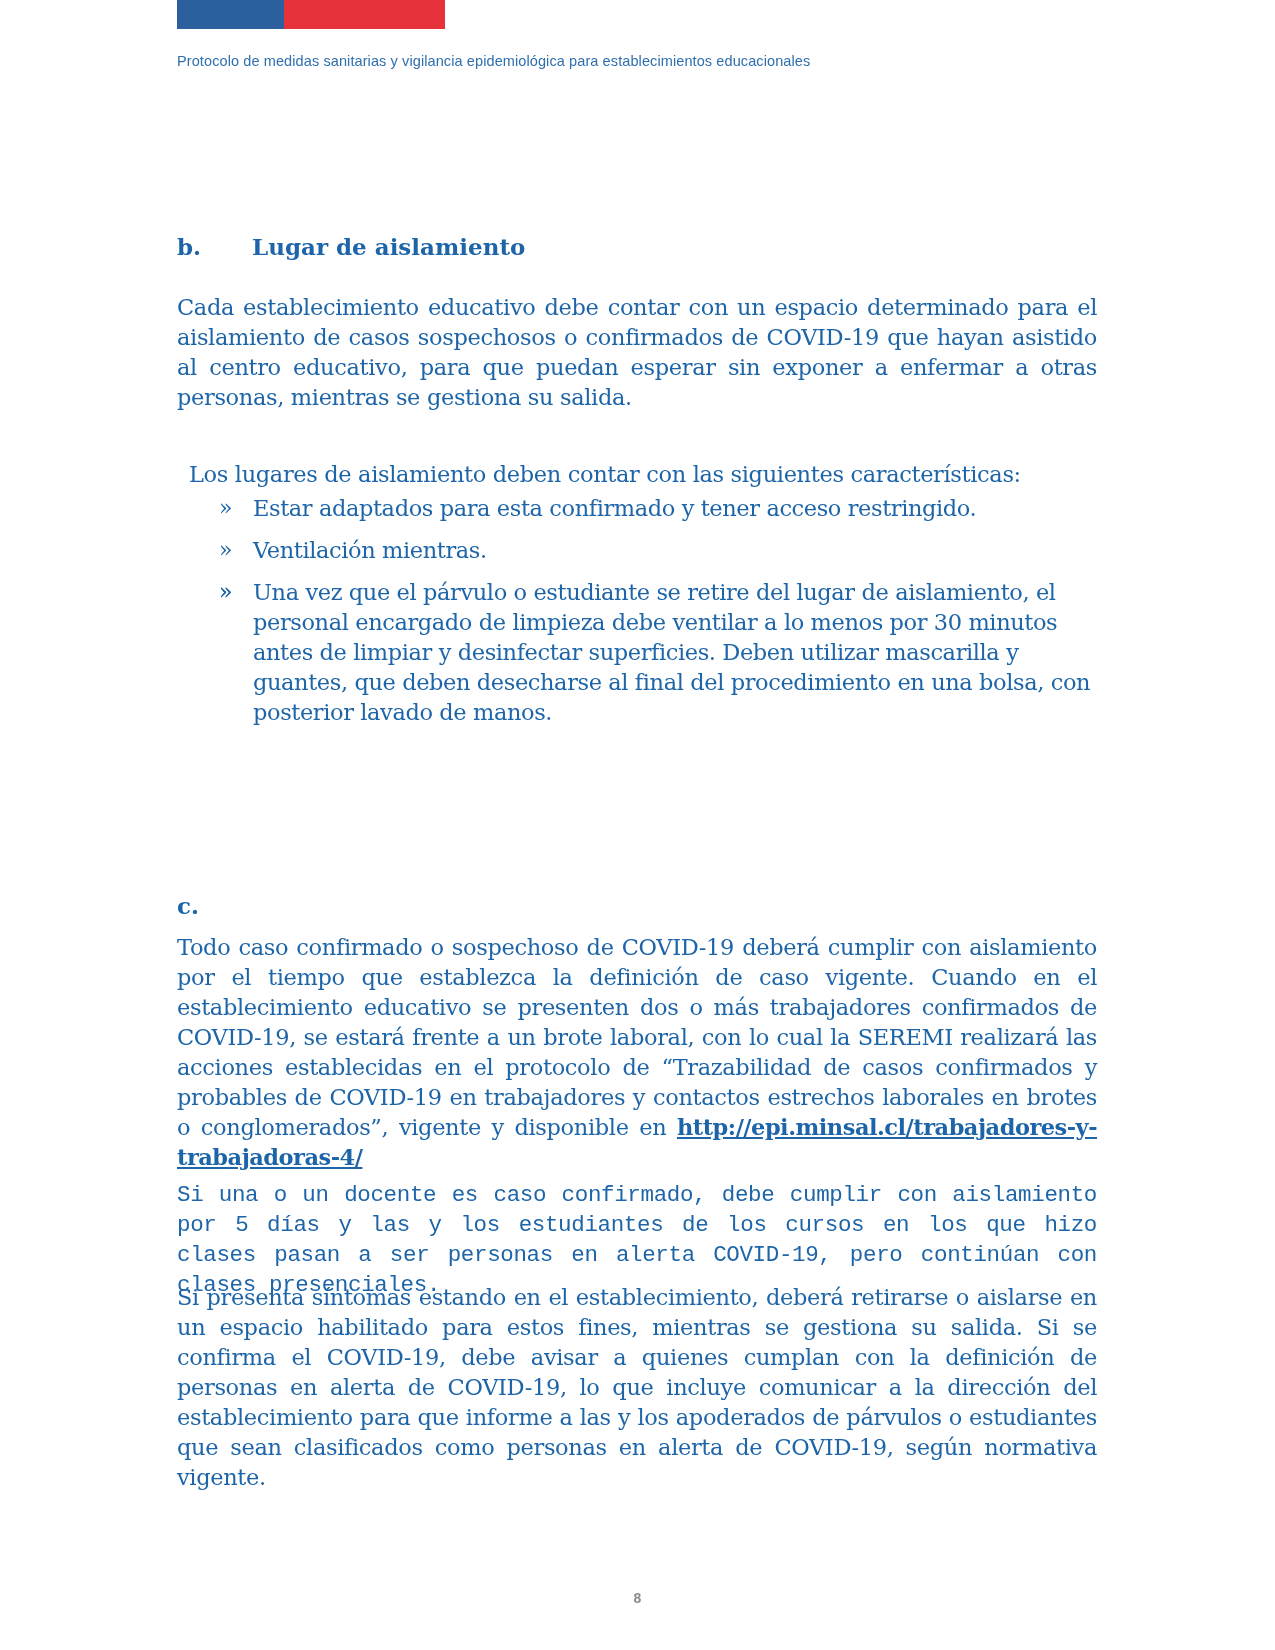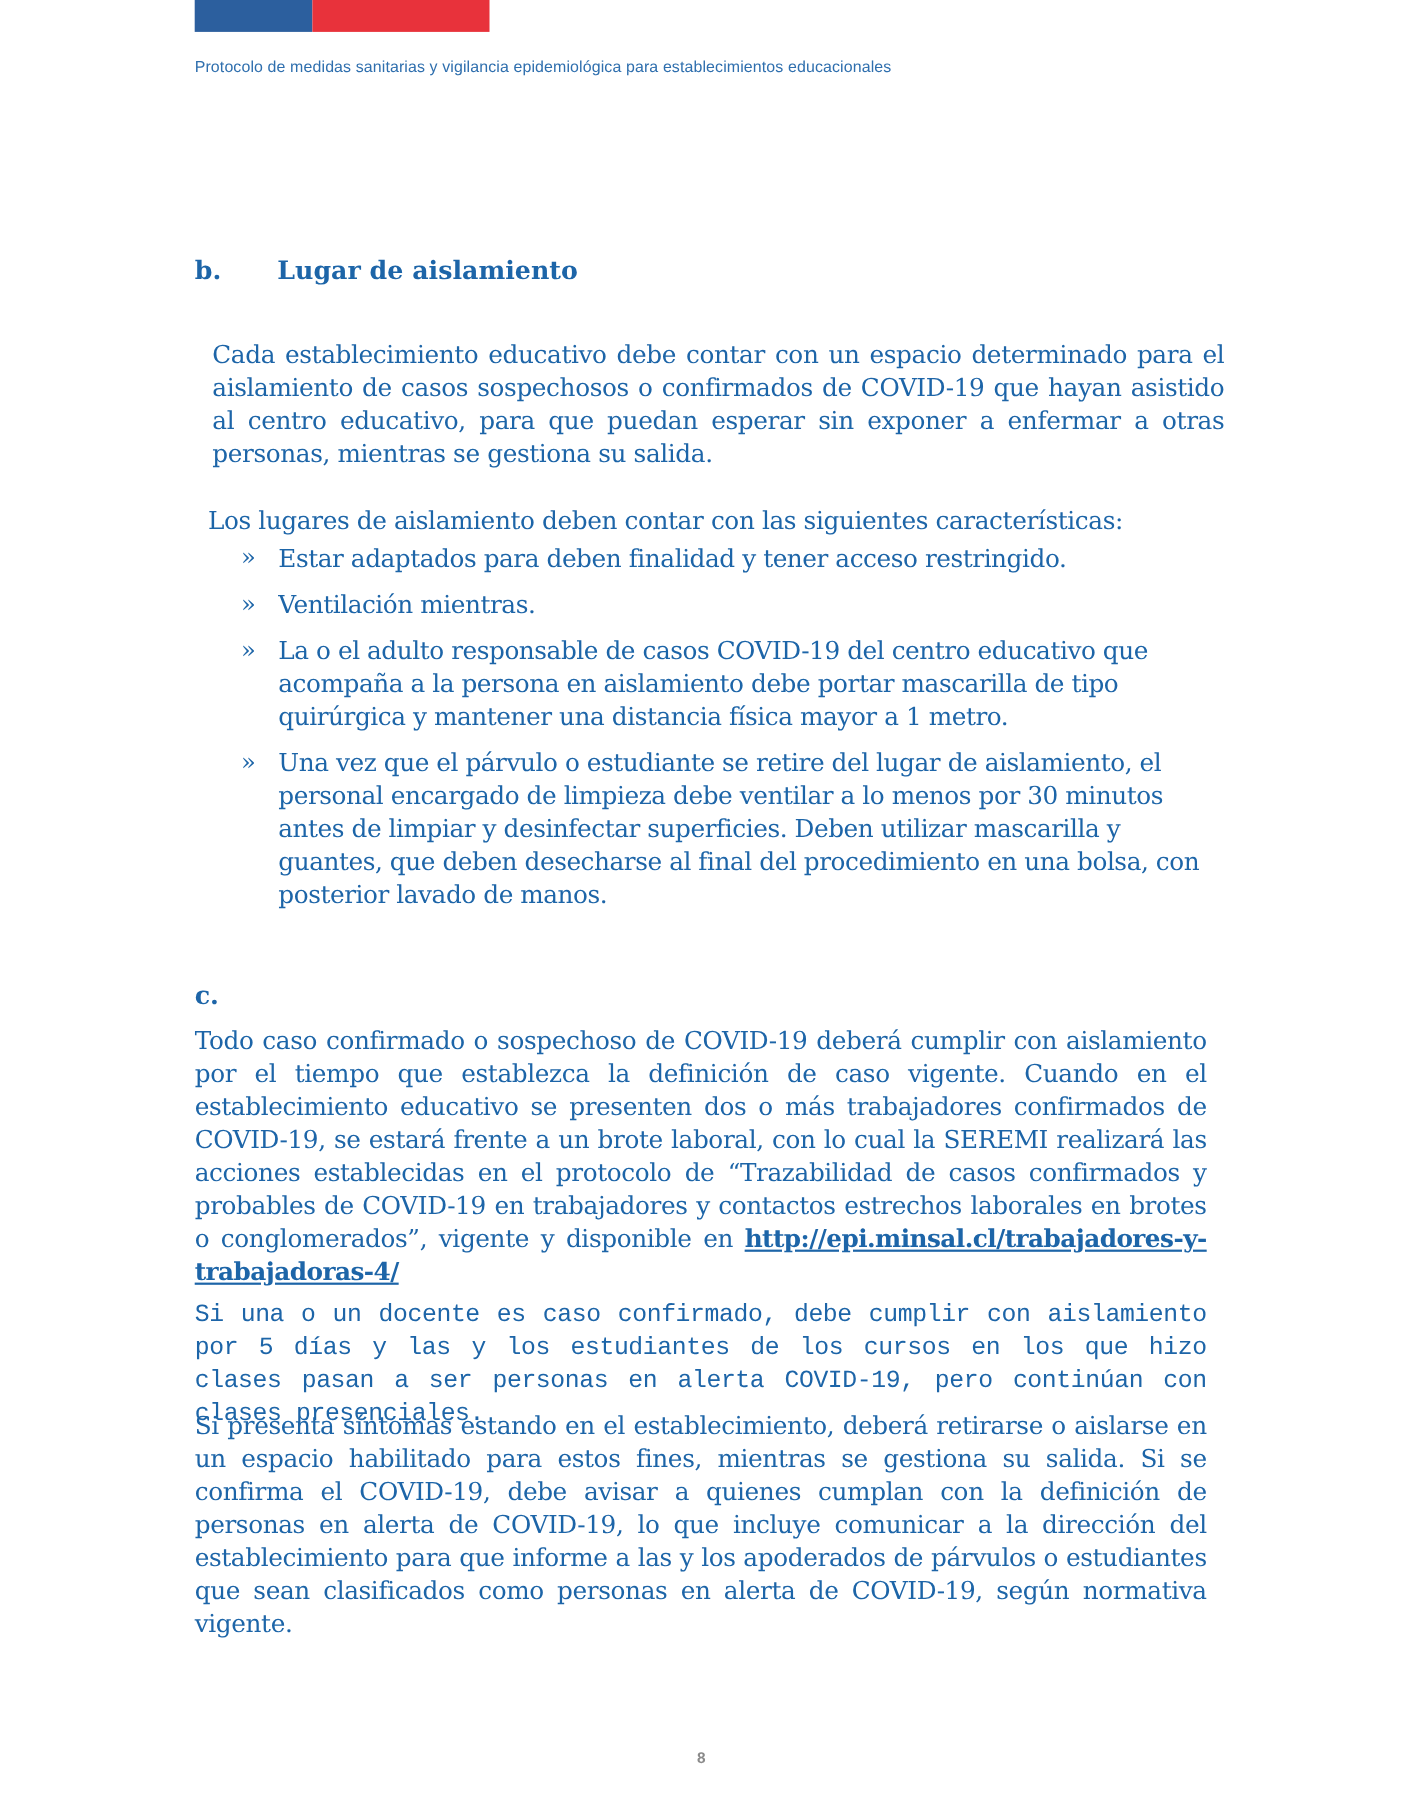--- a/index.html
+++ b/index.html
@@ -131,36 +131,35 @@
 
 <div class="running-header">Protocolo de medidas sanitarias y vigilancia epidemiológica para establecimientos educacionales</div>
 
 <div class="content">
 
   <div class="section-heading" style="top:233px;">
     <span class="letter" style="width:75px;">b.</span>
     <span>Lugar de aislamiento</span>
   </div>
 
-  <p class="para" style="top:292px; margin:16px;">Cada establecimiento educativo  debe contar con un espacio determinado para el aislamiento de casos sospechosos o confirmados de COVID-19 que hayan asistido al centro educativo, para que puedan esperar sin exponer a enfermar a otras personas, mientras se gestiona su salida.</p>
+  <p class="para" style="top:292px; margin:0;">Cada establecimiento educativo  debe contar con un espacio determinado para el aislamiento de casos sospechosos o confirmados de COVID-19 que hayan asistido al centro educativo, para que puedan esperar sin exponer a enfermar a otras personas, mientras se gestiona su salida.</p>
 
   <p class="para left" style="top:447px; margin:12px;">Los lugares de aislamiento deben contar con las siguientes características:</p>
 
   <ul class="bullet-list" style="top:493px;">
     <li class="bullet-item">
       <span class="bullet-marker">»</span>
-      <span>Estar adaptados para deben finalidad y tener acceso restringido.</span>
+      <span>Estar adaptados para esta confirmado y tener acceso restringido.</span>
     </li>
     <li class="bullet-item">
       <span class="bullet-marker">»</span>
       <span>Ventilación mientras.</span>
     </li>
     <li class="bullet-item">
       <span class="bullet-marker">»</span>
-      <span>La o el adulto responsable de casos COVID-19 del centro educativo que acompaña a la persona en aislamiento debe portar mascarilla de tipo quirúrgica y mantener una distancia física mayor a 1 metro.</span>
     </li>
     <li class="bullet-item">
       <span class="bullet-marker">»</span>
       <span>Una vez que el párvulo o estudiante se retire del lugar de aislamiento, el personal encargado de limpieza debe ventilar a lo menos por 30 minutos antes de limpiar y desinfectar superficies. Deben utilizar mascarilla y guantes, que deben desecharse al final del procedimiento en una bolsa, con posterior lavado de manos.</span>
     </li>
   </ul>
 
   <div class="section-heading" style="top:892px;">
     <span class="letter" style="width:60px;">c.</span>
   </div>

